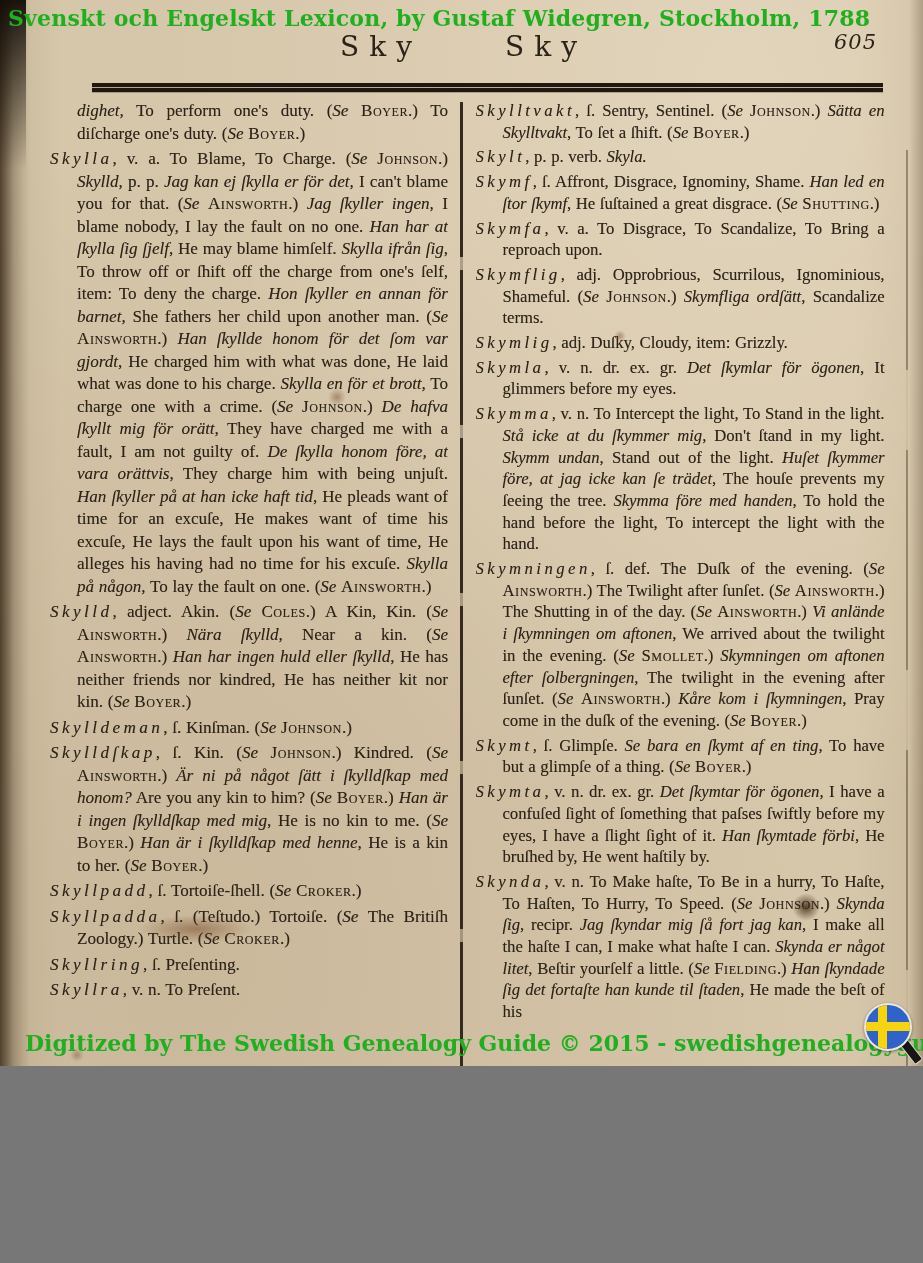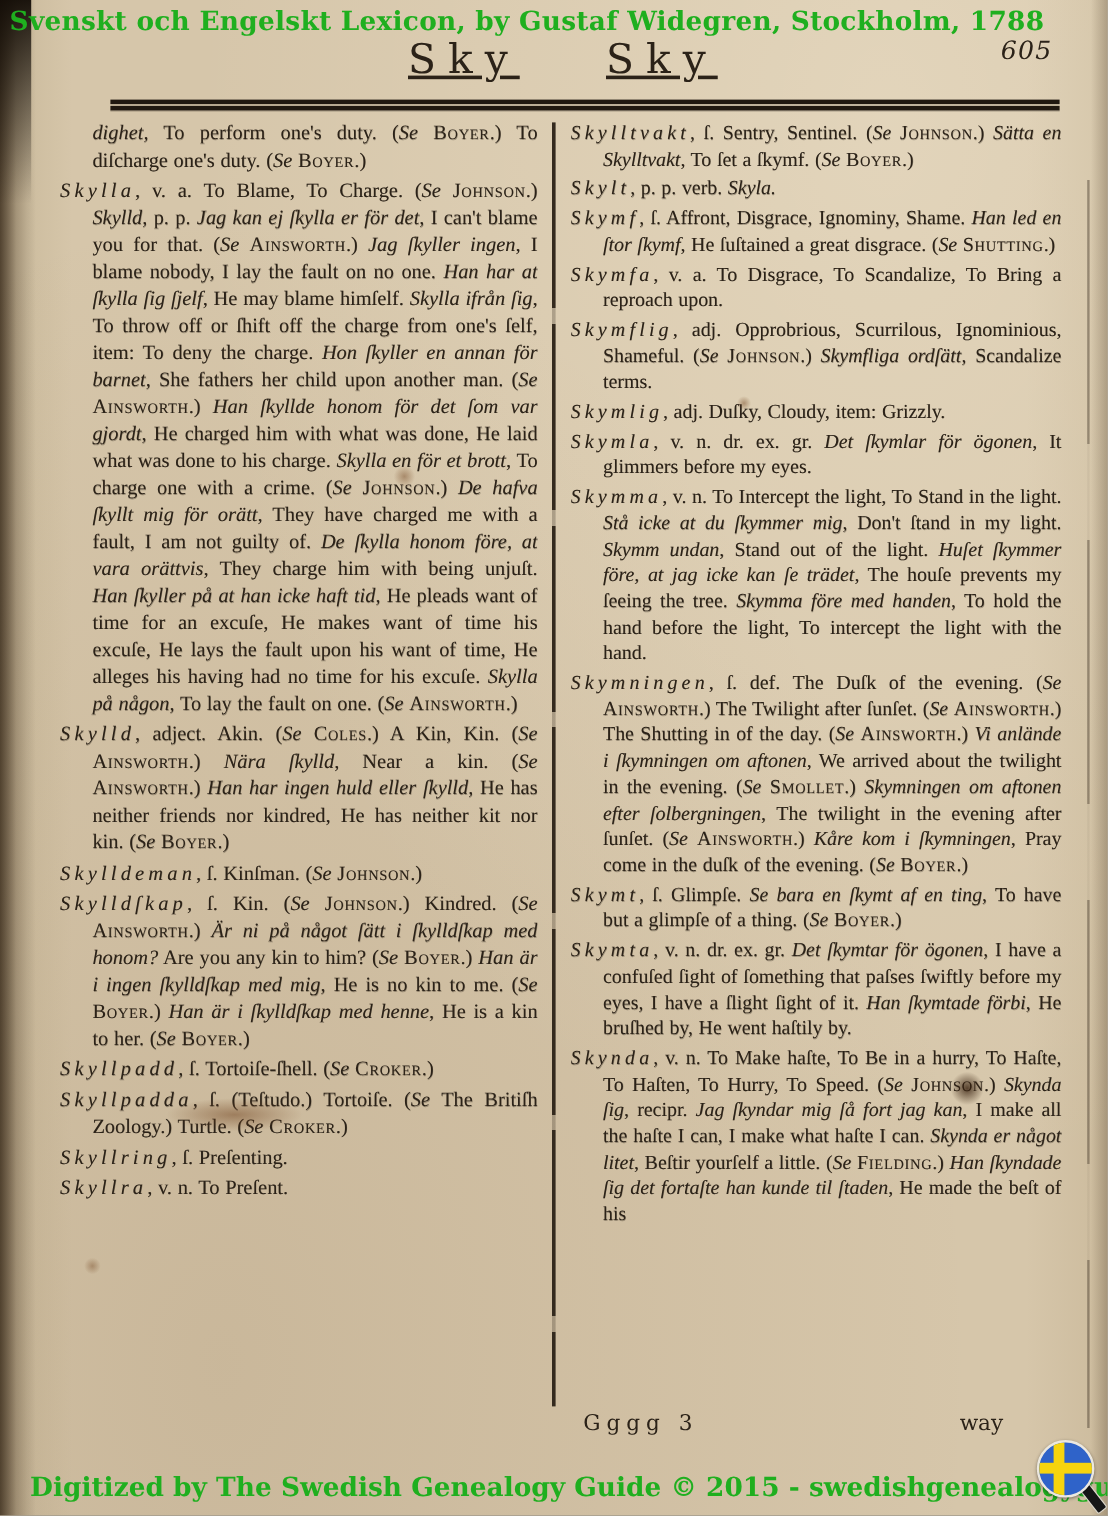--- a/index.html
+++ b/index.html
@@ -1,36 +1,36 @@
 <!DOCTYPE html>
 <html><head>
 <meta charset="utf-8">
 <style>
   html,body{margin:0;padding:0;background:#777;}
   .page{
-    position:relative;width:923px;height:1263px;overflow:hidden;
+    position:relative;width:923px;height:1066px;overflow:hidden;
     font-family:"DejaVu Serif","Liberation Serif",serif;
     background:
       radial-gradient(ellipse at 80% 8%, rgba(255,246,226,.30), transparent 55%),
       radial-gradient(ellipse at 20% 90%, rgba(125,95,60,.14), transparent 60%),
       linear-gradient(90deg,#b5a284 0px,#cdbd9f 22px,#d6c6aa 60px,#d6c6aa 855px,#ccbb9d 923px);
     background-color:#d5c5a9;
   }
   .edge-left{position:absolute;left:0;top:0;width:30px;height:100%;
     background:linear-gradient(90deg,rgba(48,35,20,.75),rgba(48,35,20,.22) 45%,rgba(48,35,20,0));}
   .corner-tl{position:absolute;left:0;top:0;width:26px;height:170px;
     background:linear-gradient(180deg,rgba(18,12,6,.95),rgba(18,12,6,0));}
   .edge-right{position:absolute;right:0;top:0;width:14px;height:100%;
     background:linear-gradient(270deg,rgba(70,52,30,.28),rgba(70,52,30,0));}
   .edge-right-line{position:absolute;right:15px;top:150px;width:2px;height:1040px;
     background:repeating-linear-gradient(180deg,rgba(40,28,16,.38) 0 220px,rgba(40,28,16,.05) 220px 300px);}
   .credit-top{position:absolute;left:8px;top:5px;font-weight:bold;font-size:22px;
     color:#1faf1f;letter-spacing:.2px;white-space:nowrap;}
   .runhead{position:absolute;top:30px;left:0;width:100%;height:40px;color:#2b2218;}
-  .rh-word{position:absolute;font-size:34px;letter-spacing:10px;text-decoration:underline;}
+  .rh-word{position:absolute;font-size:28px;letter-spacing:10px;}
   .rh-left{left:340px;}
   .rh-right{left:505px;}
   .rh-page{position:absolute;right:46px;font-size:21px;font-style:italic;letter-spacing:1px;}
   .headrule{position:absolute;left:92px;right:40px;top:83px;height:9px;
     background:linear-gradient(180deg,#201810 0 3.5px,rgba(32,24,16,.18) 3.5px 5px,#201810 5px 9px);
     box-shadow:0 1px 0 rgba(32,24,16,.25);}
   .textarea{position:absolute;left:50px;top:100px;width:838px;height:1078px;display:flex;overflow:hidden;}
   .col{color:#2b2218;text-align:justify;overflow:hidden;
     text-shadow:.3px .3px .5px rgba(43,34,24,.35);word-spacing:.5px;font-family:Liberation Serif, serif;}
   .col-left{width:398px;font-size:17px;line-height:22.5px;}
@@ -94,21 +94,21 @@
         <p class="entry"><span class="hw">Skylld</span><span>, adject. Akin. (</span><span class="it">Se</span><span> </span><span class="sc">Coles</span><span>.) A Kin, Kin. (</span><span class="it">Se</span><span> </span><span class="sc">Ainsworth</span><span>.) </span><span class="it">Nära ſkylld</span><span>, Near a kin. (</span><span class="it">Se</span><span> </span><span class="sc">Ainsworth</span><span>.) </span><span class="it">Han har ingen huld eller ſkylld</span><span>, He has neither friends nor kindred, He has neither kit nor kin. (</span><span class="it">Se</span><span> </span><span class="sc">Boyer</span><span>.)</span></p>
         <p class="entry"><span class="hw">Skylldeman</span><span>, ſ. Kinſman. (</span><span class="it">Se</span><span> </span><span class="sc">Johnson</span><span>.)</span></p>
         <p class="entry"><span class="hw">Skylldſkap</span><span>, ſ. Kin. (</span><span class="it">Se</span><span> </span><span class="sc">Johnson</span><span>.) Kindred. (</span><span class="it">Se</span><span> </span><span class="sc">Ainsworth</span><span>.) </span><span class="it">Är ni på något ſätt i ſkylldſkap med honom?</span><span> Are you any kin to him? (</span><span class="it">Se</span><span> </span><span class="sc">Boyer</span><span>.) </span><span class="it">Han är i ingen ſkylldſkap med mig</span><span>, He is no kin to me. (</span><span class="it">Se</span><span> </span><span class="sc">Boyer</span><span>.) </span><span class="it">Han är i ſkylldſkap med henne</span><span>, He is a kin to her. (</span><span class="it">Se</span><span> </span><span class="sc">Boyer</span><span>.)</span></p>
         <p class="entry"><span class="hw">Skyllpadd</span><span>, ſ. Tortoiſe-ſhell. (</span><span class="it">Se</span><span> </span><span class="sc">Croker</span><span>.)</span></p>
         <p class="entry"><span class="hw">Skyllpadda</span><span>, ſ. (Teſtudo.) Tortoiſe. (</span><span class="it">Se</span><span> The Britiſh Zoology.) Turtle. (</span><span class="it">Se</span><span> </span><span class="sc">Croker</span><span>.)</span></p>
         <p class="entry"><span class="hw">Skyllring</span><span>, ſ. Preſenting.</span></p>
         <p class="entry"><span class="hw">Skyllra</span><span>, v. n. To Preſent.</span></p>
       </div>
     <div class="divider"></div>
     <div class="col col-right">
-        <p class="entry"><span class="hw">Skylltvakt</span><span>, ſ. Sentry, Sentinel. (</span><span class="it">Se</span><span> </span><span class="sc">Johnson</span><span>.) </span><span class="it">Sätta en Skylltvakt</span><span>, To ſet a ſkymf. (</span><span class="it">Se</span><span> </span><span class="sc">Boyer</span><span>.)</span></p>
+        <p class="entry"><span class="hw">Skylltvakt</span><span>, ſ. Sentry, Sentinel. (</span><span class="it">Se</span><span> </span><span class="sc">Johnson</span><span>.) </span><span class="it">Sätta en Skylltvakt</span><span>, To ſet a ſhift. (</span><span class="it">Se</span><span> </span><span class="sc">Boyer</span><span>.)</span></p>
         <p class="entry"><span class="hw">Skylt</span><span>, p. p. verb. </span><span class="it">Skyla.</span></p>
         <p class="entry"><span class="hw">Skymf</span><span>, ſ. Affront, Disgrace, Ignominy, Shame. </span><span class="it">Han led en ſtor ſkymf</span><span>, He ſuſtained a great disgrace. (</span><span class="it">Se</span><span> </span><span class="sc">Shutting</span><span>.)</span></p>
         <p class="entry"><span class="hw">Skymfa</span><span>, v. a. To Disgrace, To Scandalize, To Bring a reproach upon.</span></p>
         <p class="entry"><span class="hw">Skymflig</span><span>, adj. Opprobrious, Scurrilous, Ignominious, Shameful. (</span><span class="it">Se</span><span> </span><span class="sc">Johnson</span><span>.) </span><span class="it">Skymfliga ordſätt</span><span>, Scandalize terms.</span></p>
         <p class="entry"><span class="hw">Skymlig</span><span>, adj. Duſky, Cloudy, item: Grizzly.</span></p>
         <p class="entry"><span class="hw">Skymla</span><span>, v. n. dr. ex. gr. </span><span class="it">Det ſkymlar för ögonen</span><span>, It glimmers before my eyes.</span></p>
         <p class="entry"><span class="hw">Skymma</span><span>, v. n. To Intercept the light, To Stand in the light. </span><span class="it">Stå icke at du ſkymmer mig</span><span>, Don't ſtand in my light. </span><span class="it">Skymm undan</span><span>, Stand out of the light. </span><span class="it">Huſet ſkymmer före, at jag icke kan ſe trädet</span><span>, The houſe prevents my ſeeing the tree. </span><span class="it">Skymma före med handen</span><span>, To hold the hand before the light, To intercept the light with the hand.</span></p>
         <p class="entry"><span class="hw">Skymningen</span><span>, ſ. def. The Duſk of the evening. (</span><span class="it">Se</span><span> </span><span class="sc">Ainsworth</span><span>.) The Twilight after ſunſet. (</span><span class="it">Se</span><span> </span><span class="sc">Ainsworth</span><span>.) The Shutting in of the day. (</span><span class="it">Se</span><span> </span><span class="sc">Ainsworth</span><span>.) </span><span class="it">Vi anlände i ſkymningen om aftonen</span><span>, We arrived about the twilight in the evening. (</span><span class="it">Se</span><span> </span><span class="sc">Smollet</span><span>.) </span><span class="it">Skymningen om aftonen efter ſolbergningen</span><span>, The twilight in the evening after ſunſet. (</span><span class="it">Se</span><span> </span><span class="sc">Ainsworth</span><span>.) </span><span class="it">Kåre kom i ſkymningen</span><span>, Pray come in the duſk of the evening. (</span><span class="it">Se</span><span> </span><span class="sc">Boyer</span><span>.)</span></p>
         <p class="entry"><span class="hw">Skymt</span><span>, ſ. Glimpſe. </span><span class="it">Se bara en ſkymt af en ting</span><span>, To have but a glimpſe of a thing. (</span><span class="it">Se</span><span> </span><span class="sc">Boyer</span><span>.)</span></p>
         <p class="entry"><span class="hw">Skymta</span><span>, v. n. dr. ex. gr. </span><span class="it">Det ſkymtar för ögonen</span><span>, I have a confuſed ſight of ſomething that paſses ſwiftly before my eyes, I have a ſlight ſight of it. </span><span class="it">Han ſkymtade förbi</span><span>, He bruſhed by, He went haſtily by.</span></p>

